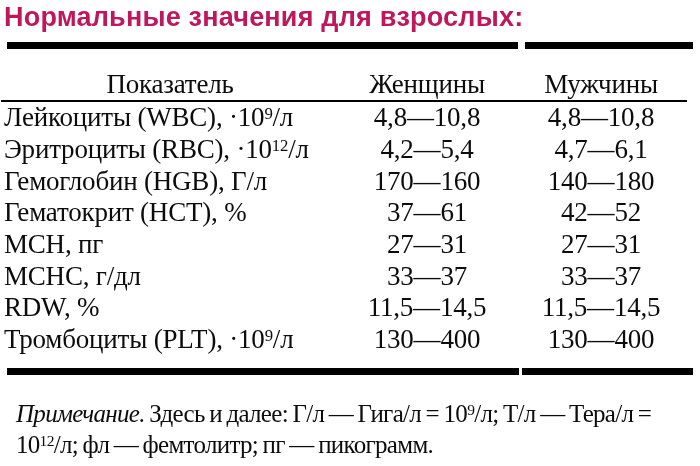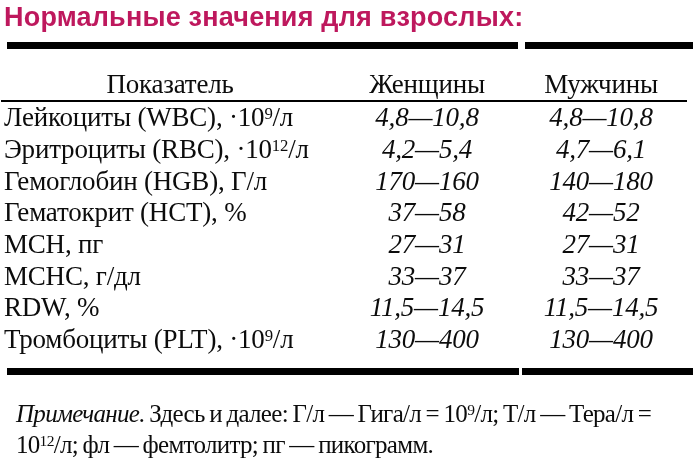--- a/index.html
+++ b/index.html
@@ -49,21 +49,21 @@
   .ref-table tbody td{
     font-size:27px;
     height:31.7px;
     padding:0;
     vertical-align:middle;
     letter-spacing:-0.2px;
     white-space:nowrap;
     overflow:hidden;
   }
   .cell-indicator{text-align:left;padding-left:3px !important;}
-  .cell-value{text-align:center;font-style:italic;}
+  .cell-value{text-align:center;}
   sup{
     font-size:0.62em;
     line-height:0;
     vertical-align:baseline;
     position:relative;
     top:-0.45em;
   }
   .note{
     position:absolute;
     left:4px;top:386px;width:696px;margin:12px;
@@ -111,21 +111,21 @@
           <td class="cell-value">4,2—5,4</td>
           <td class="cell-value">4,7—6,1</td>
         </tr>
         <tr>
           <td class="cell-indicator">Гемоглобин (HGB), Г/л</td>
           <td class="cell-value">170—160</td>
           <td class="cell-value">140—180</td>
         </tr>
         <tr>
           <td class="cell-indicator">Гематокрит (HCT), %</td>
-          <td class="cell-value">37—58</td>
+          <td class="cell-value">37—61</td>
           <td class="cell-value">42—52</td>
         </tr>
         <tr>
           <td class="cell-indicator">MCH, пг</td>
           <td class="cell-value">27—31</td>
           <td class="cell-value">27—31</td>
         </tr>
         <tr>
           <td class="cell-indicator">MCHC, г/дл</td>
           <td class="cell-value">33—37</td>

